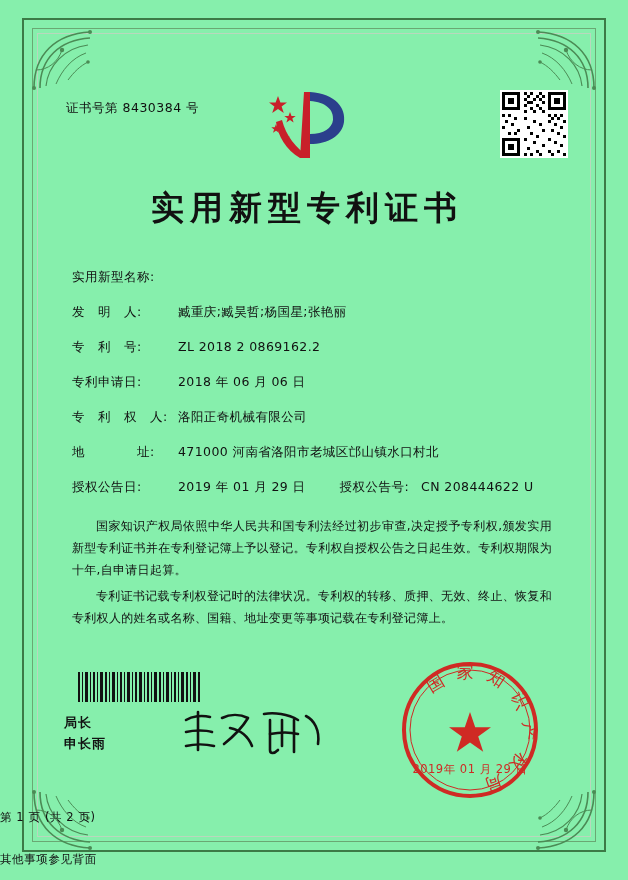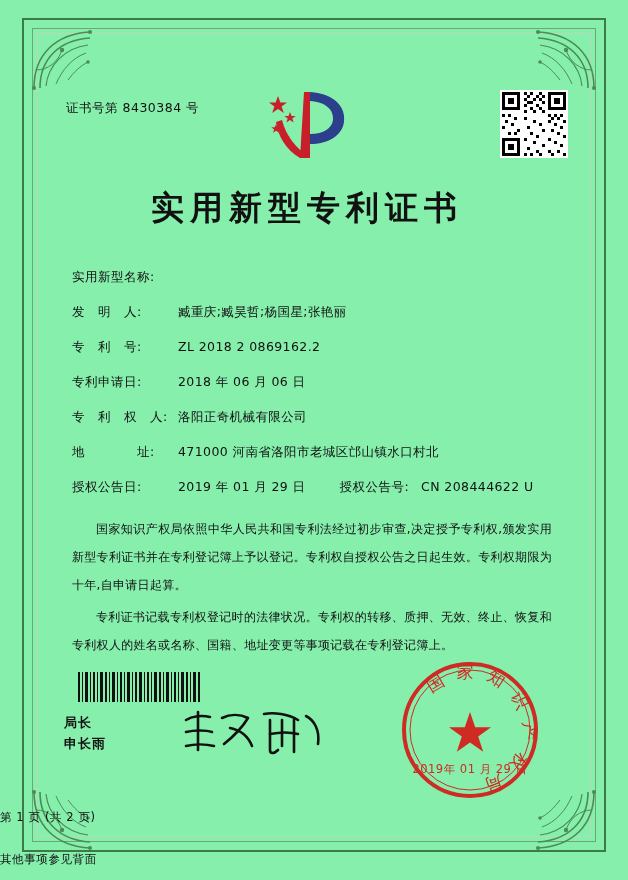--- a/index.html
+++ b/index.html
@@ -134,21 +134,21 @@
     letter-spacing: 0.4px;
   }
 
   
   .paras {
     position: absolute;
     left: 72px;
     top: 515px;
     width: 480px;
     font-size: 12px;
-    line-height: 28px;
+    line-height: 22px;
     color: #111;
     text-align: justify;
   }
   .paras p {
     margin: 0 0 4px 0;
     text-indent: 24px;
     letter-spacing: 0.3px;
   }
 
   

